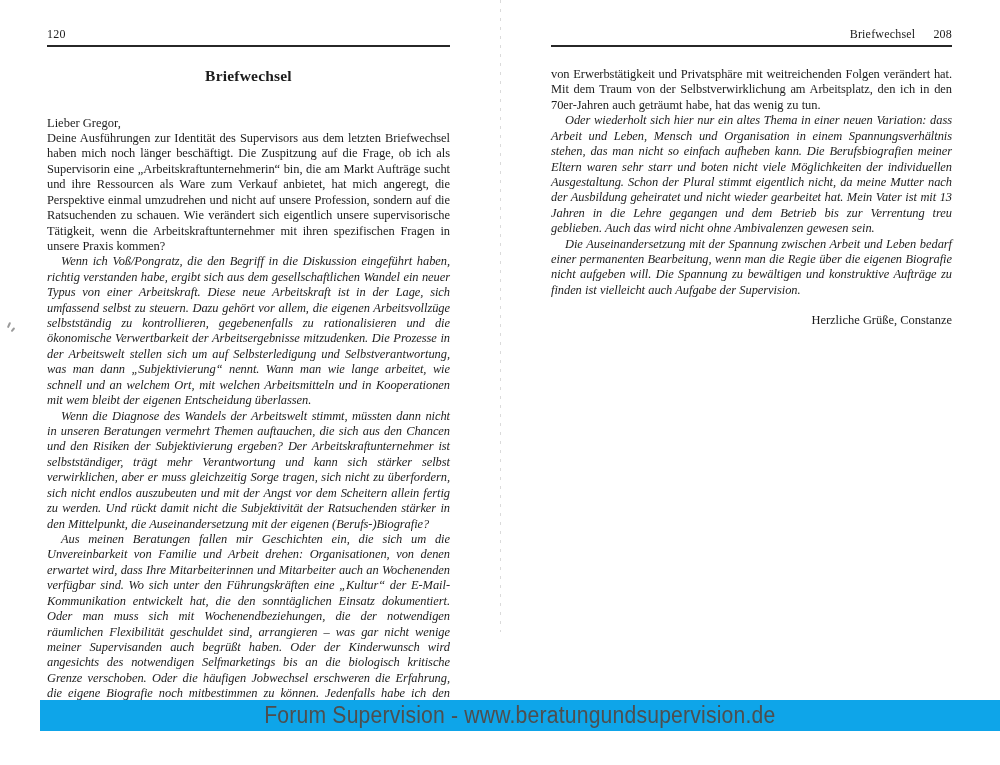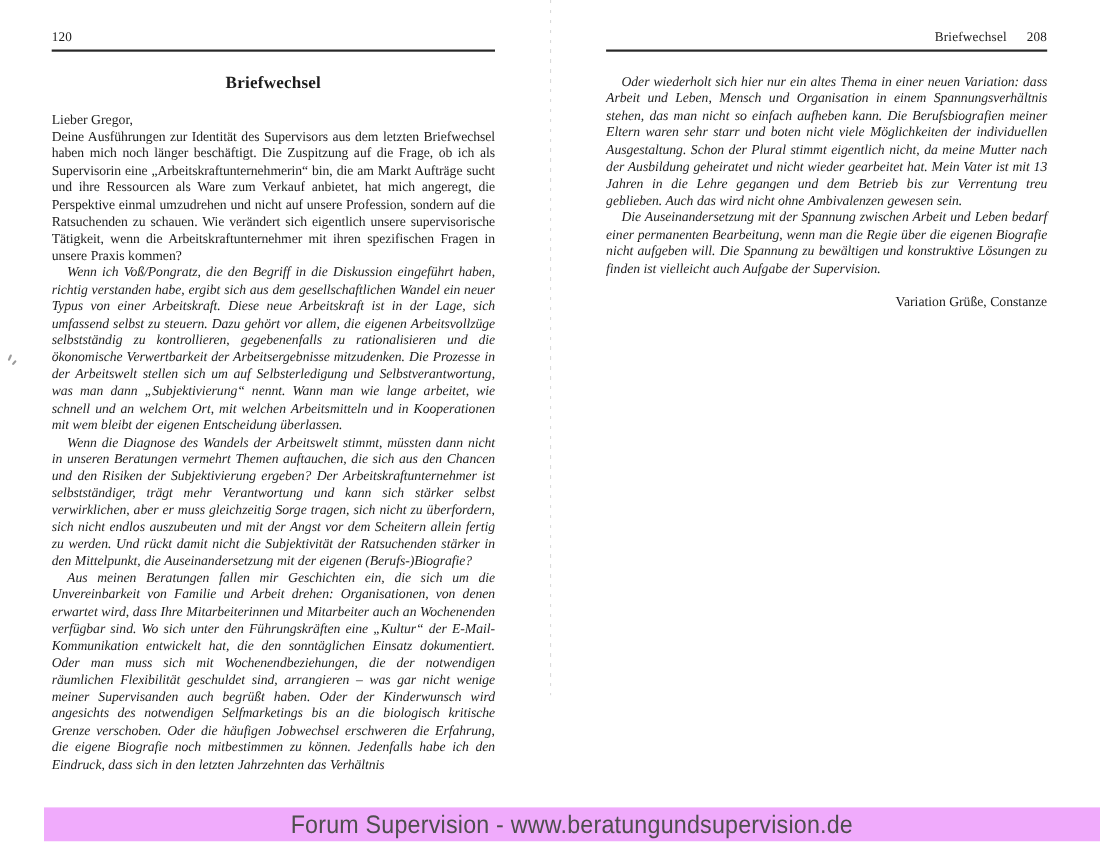--- a/index.html
+++ b/index.html
@@ -28,54 +28,54 @@
     background: #9a9a9a; transform: rotate(24deg); border-radius: 1px;
   }
   .margin-mark i:nth-child(2) { left: 4px; top: 5px; height: 5px; transform: rotate(40deg); }
 
   .page { position: absolute; top: 26px; }
   .page-left  { left: 47px;  width: 403px; }
   .page-right { left: 551px; width: 401px; }
 
   .running-head {
     font-size: 12px; letter-spacing: 0.2px; color: #1c1c1c;
-    height: 16px; display: flex; align-items: flex-start;
+    height: 16px; display: flex; align-items: center;
   }
   .running-head.right { justify-content: flex-end; gap: 18px; }
   .head-rule { margin-top: 3px; border: 0; border-top: 2px solid #272727; }
 
   .letter-title {
     text-align: center; font-weight: bold; font-size: 15.5px;
     margin-top: 20px; letter-spacing: 0.2px;
   }
 
-  .salutation { margin-top: 17px; font-size: 12.5px; }
+  .salutation { margin-top: 31px; font-size: 12.5px; }
 
   .body-text {
     font-size: 12.45px; line-height: 15.42px;
     text-align: justify;
     letter-spacing: -0.05px;
     word-spacing: 0.2px;
     hyphens: auto; -webkit-hyphens: auto;
   }
   .page-right .body-text { margin-top: 0; }
   .body-text p { text-align: justify; }
   .body-text p.indent { text-indent: 14px; font-style: italic; }
 
   .page-right { top: 26px; }
   .page-right .body-wrap { margin-top: 20px; }
 
   .signature {
     margin-top: 15px; text-align: right; font-size: 12.45px;
   }
 
   .footer-banner {
-    position: absolute; left: 0; right: 0; top: 734px; height: 31px;
+    position: absolute; left: 0; right: 0; top: 700px; height: 31px;
     display: flex; align-items: center; justify-content: center;
-    background: #f0abfc;
+    background: #0ea5e9;
     margin-left: 40px;
   }
   .footer-banner span {
     font-family: "Liberation Sans", "DejaVu Sans", sans-serif;
     font-size: 23px; color: #4e4e4e; letter-spacing: 0.2px;
     transform: scaleX(0.92);
   }
 </style>
 </head>
 <body>
@@ -109,24 +109,25 @@
 
   <div class="page page-right">
     <div class="running-head right">
       <span>Briefwechsel</span>
       <span>208</span>
     </div>
     <hr class="head-rule">
 
     <div class="body-wrap">
       <div class="body-text">
+        <p>von Erwerbstätigkeit und Privatsphäre mit weitreichenden Folgen verändert hat. Mit dem Traum von der Selbstverwirklichung am Arbeitsplatz, den ich in den 70er-Jahren auch geträumt habe, hat das wenig zu tun.</p>
         <p class="indent">Oder wiederholt sich hier nur ein altes Thema in einer neuen Variation: dass Arbeit und Leben, Mensch und Organisation in einem Spannungsverhältnis stehen, das man nicht so einfach aufheben kann. Die Berufsbiografien meiner Eltern waren sehr starr und boten nicht viele Möglichkeiten der individuellen Ausgestaltung. Schon der Plural stimmt eigentlich nicht, da meine Mutter nach der Ausbildung geheiratet und nicht wieder gearbeitet hat. Mein Vater ist mit 13 Jahren in die Lehre gegangen und dem Betrieb bis zur Verrentung treu geblieben. Auch das wird nicht ohne Ambivalenzen gewesen sein.</p>
-        <p class="indent">Die Auseinandersetzung mit der Spannung zwischen Arbeit und Leben bedarf einer permanenten Bearbeitung, wenn man die Regie über die eigenen Biografie nicht aufgeben will. Die Spannung zu bewältigen und konstruktive Lösungen zu finden ist vielleicht auch Aufgabe der Supervision.</p>
+        <p class="indent">Die Auseinandersetzung mit der Spannung zwischen Arbeit und Leben bedarf einer permanenten Bearbeitung, wenn man die Regie über die eigenen Biografie nicht aufgeben will. Die Spannung zu bewältigen und konstruktive Aufträge zu finden ist vielleicht auch Aufgabe der Supervision.</p>
       </div>
-      <div class="signature">Variation Grüße, Constanze</div>
+      <div class="signature">Herzliche Grüße, Constanze</div>
     </div>
   </div>
 
   <div class="footer-banner">
     <span>Forum Supervision - www.beratungundsupervision.de</span>
   </div>
 
 </div>
 
 </body></html>

